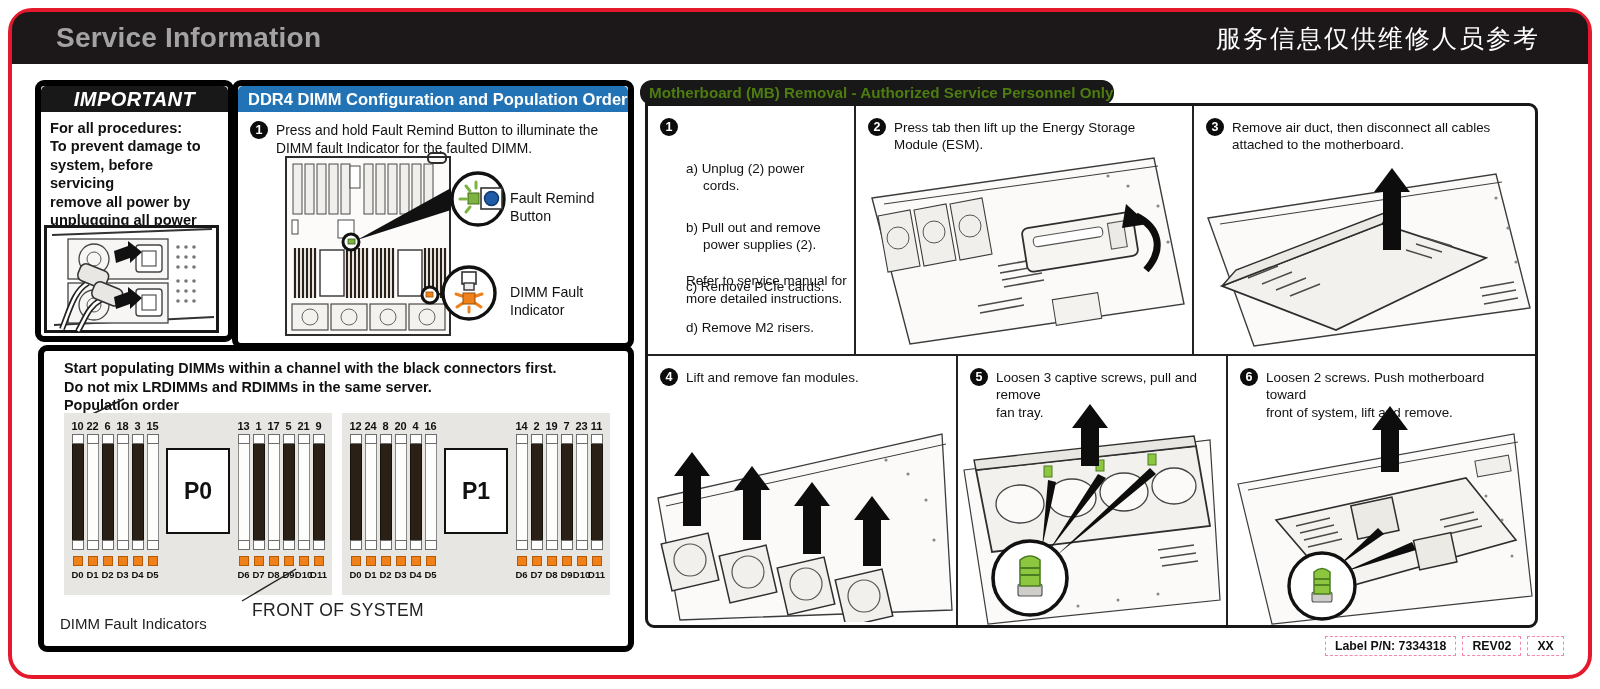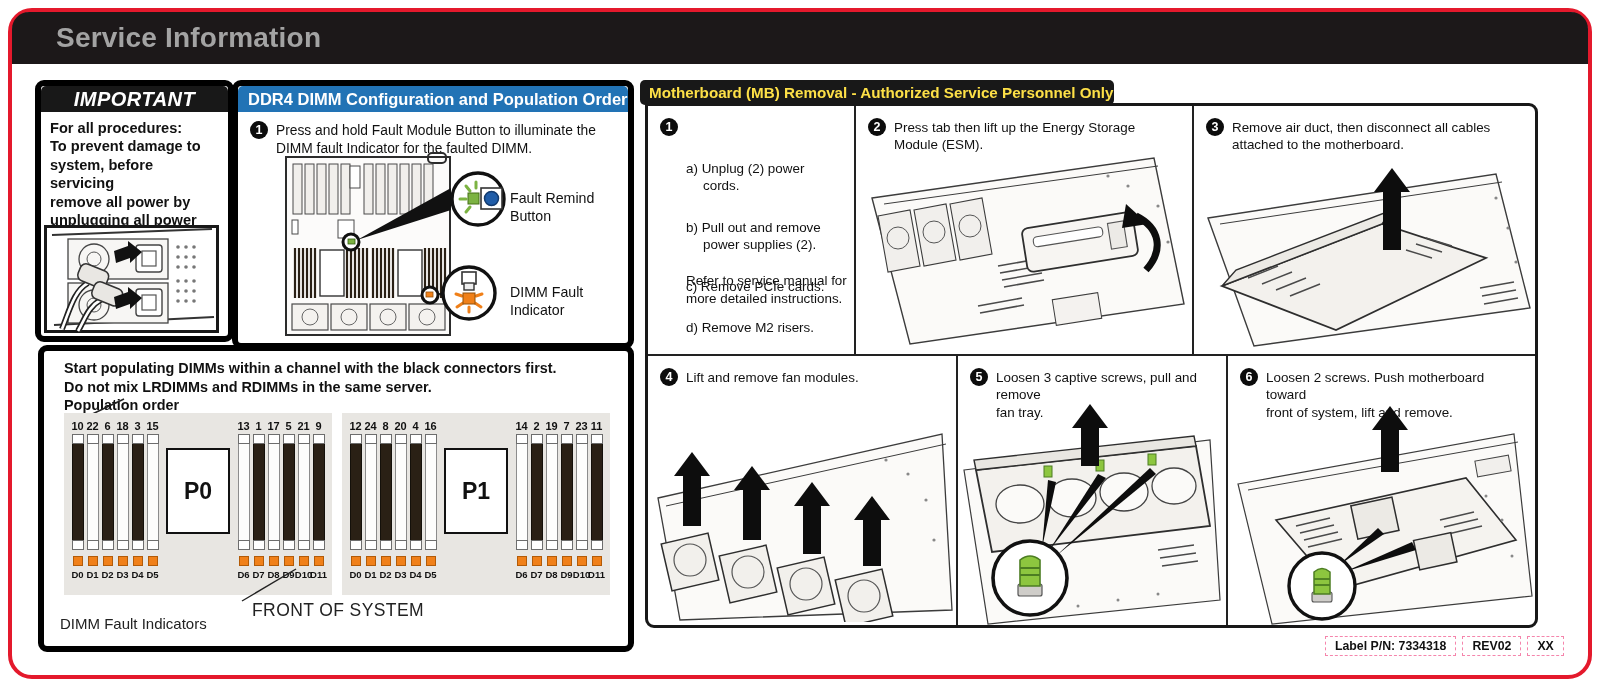--- a/index.html
+++ b/index.html
@@ -53,21 +53,21 @@
   .slot-ind{width:8px;height:8px;background:#f08019;border:1.4px solid #b35b07;margin-top:6px;}
   .slot-label{font-size:9.5px;font-weight:bold;margin-top:3px;white-space:nowrap;}
   .cpu-box{width:60px;height:82px;border:2.5px solid #111;background:#fff;align-self:center;
     margin:0 6px 32px 6px;display:flex;align-items:center;justify-content:center;
     font-size:23px;font-weight:bold;flex:none;}
   .pop-foot{position:absolute;font-size:15px;color:#222;}
   .front-label{font-size:17.5px;letter-spacing:.4px;color:#222;}
 
   
   .mb-hdr{position:absolute;left:640px;top:80px;width:474px;height:25px;background:#181818;
-    border-radius:5px;color:#fde047;font-weight:bold;font-size:15.2px;display:flex;
+    border-radius:12px;color:#4d7c0f;font-weight:bold;font-size:15.2px;display:flex;
     align-items:center;padding-left:9px;box-sizing:border-box;}
   .mb-box{position:absolute;left:645px;top:103px;width:893px;height:525px;
     border:3px solid #181818;border-radius:0 9px 9px 9px;background:#fff;box-sizing:border-box;
     display:flex;flex-direction:column;}
   .mb-row{display:flex;}
   .mb-row.r1{height:248px;border-bottom:2.5px solid #222;}
   .mb-row.r2{flex:1;}
   .mb-cell{position:relative;box-sizing:border-box;padding:12px 10px 0 12px;overflow:hidden;}
   .mb-cell.divider{border-right:2px solid #222;}
   .mb-cell .step-text{font-size:13.4px;}
@@ -81,20 +81,21 @@
   .croplabel{border:1.6px dashed #f585ac;padding:2px 9px;font-size:12.3px;font-weight:bold;
     color:#111;background:#fff;white-space:nowrap;}
 </style>
 </head>
 <body>
 
 <div class="page-frame"></div>
 
 <div class="topbar">
   <div class="title">Service Information</div>
+  <div class="title-cn">服务信息仅供维修人员参考</div>
 </div>
 
 <div class="box" style="left:35px;top:80px;width:187px;height:250px;">
   <div class="box-hdr imp-hdr">IMPORTANT</div>
   <div class="imp-body preline">For all procedures:
 To prevent damage to
 system, before servicing
 remove all power by
 unplugging all power
 cords.</div>
@@ -144,21 +145,21 @@
     </g>
     <polygon points="70,26 84,21 84,16 98,27 86,38 86,33 72,38" fill="#111"></polygon>
     <polygon points="70,72 84,67 84,62 98,73 86,84 86,79 72,84" fill="#111"></polygon>
   </svg>
 </div>
 
 <div class="box" style="left:232px;top:80px;width:390px;height:257px;">
   <div class="box-hdr ddr4-hdr">DDR4 DIMM Configuration and Population Order</div>
   <div class="step-row" style="margin:9px 10px 0 12px;">
     <span class="numcirc">1</span>
-    <span class="step-text preline">Press and hold Fault Module Button to illuminate the
+    <span class="step-text preline">Press and hold Fault Remind Button to illuminate the
 DIMM fault Indicator for the faulted DIMM.</span>
   </div>
 
   <svg class="abs" style="left:0;top:66px;" width="384" height="186" viewBox="0 0 384 186">
     <rect x="48" y="5" width="164" height="178" fill="#fcfbfa" stroke="#2c2c2c" stroke-width="2"></rect>
     <rect x="190" y="1" width="18" height="10" rx="4" fill="none" stroke="#2c2c2c" stroke-width="2"></rect>
 
     <g fill="#f1efec" stroke="#4a4a4a" stroke-width="1">
       <rect x="55" y="12" width="9" height="50"></rect>
         <rect x="67" y="12" width="9" height="50"></rect>

